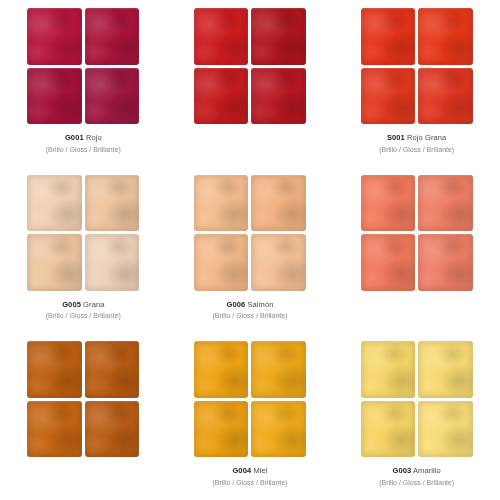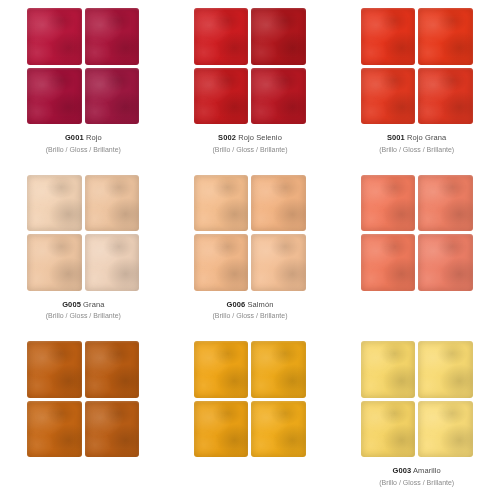--- a/index.html
+++ b/index.html
@@ -149,24 +149,20 @@
           <span class="glaze-a"></span>
           <span class="glaze-b"></span>
           <span class="glaze-edge"></span>
         </div>
         <div class="tile" style="background: rgb(184, 23, 34);">
           <span class="glaze-a"></span>
           <span class="glaze-b"></span>
           <span class="glaze-edge"></span>
         </div>
       </div>
-      <div class="caption">
-        <div class="title-line"><span class="code">S002</span> <span class="name">Rojo Selenio</span></div>
-        <div class="finish-line">(Brillo / Gloss / Brillante)</div>
-      </div>
     </div>
     <div class="swatch-cell">
       <div class="tile-group">
         <div class="tile" style="background: rgb(229, 51, 26);">
           <span class="glaze-a"></span>
           <span class="glaze-b"></span>
           <span class="glaze-edge"></span>
         </div>
         <div class="tile" style="background: rgb(230, 55, 25);">
           <span class="glaze-a"></span>
@@ -309,20 +305,24 @@
           <span class="glaze-a"></span>
           <span class="glaze-b"></span>
           <span class="glaze-edge"></span>
         </div>
         <div class="tile" style="background: rgb(240, 171, 25);">
           <span class="glaze-a"></span>
           <span class="glaze-b"></span>
           <span class="glaze-edge"></span>
         </div>
       </div>
+      <div class="caption">
+        <div class="title-line"><span class="code">G004</span> <span class="name">Miel</span></div>
+        <div class="finish-line">(Brillo / Gloss / Brillante)</div>
+      </div>
     </div>
     <div class="swatch-cell">
       <div class="tile-group">
         <div class="tile" style="background: rgb(247, 215, 106);">
           <span class="glaze-a"></span>
           <span class="glaze-b"></span>
           <span class="glaze-edge"></span>
         </div>
         <div class="tile" style="background: rgb(248, 218, 114);">
           <span class="glaze-a"></span>

